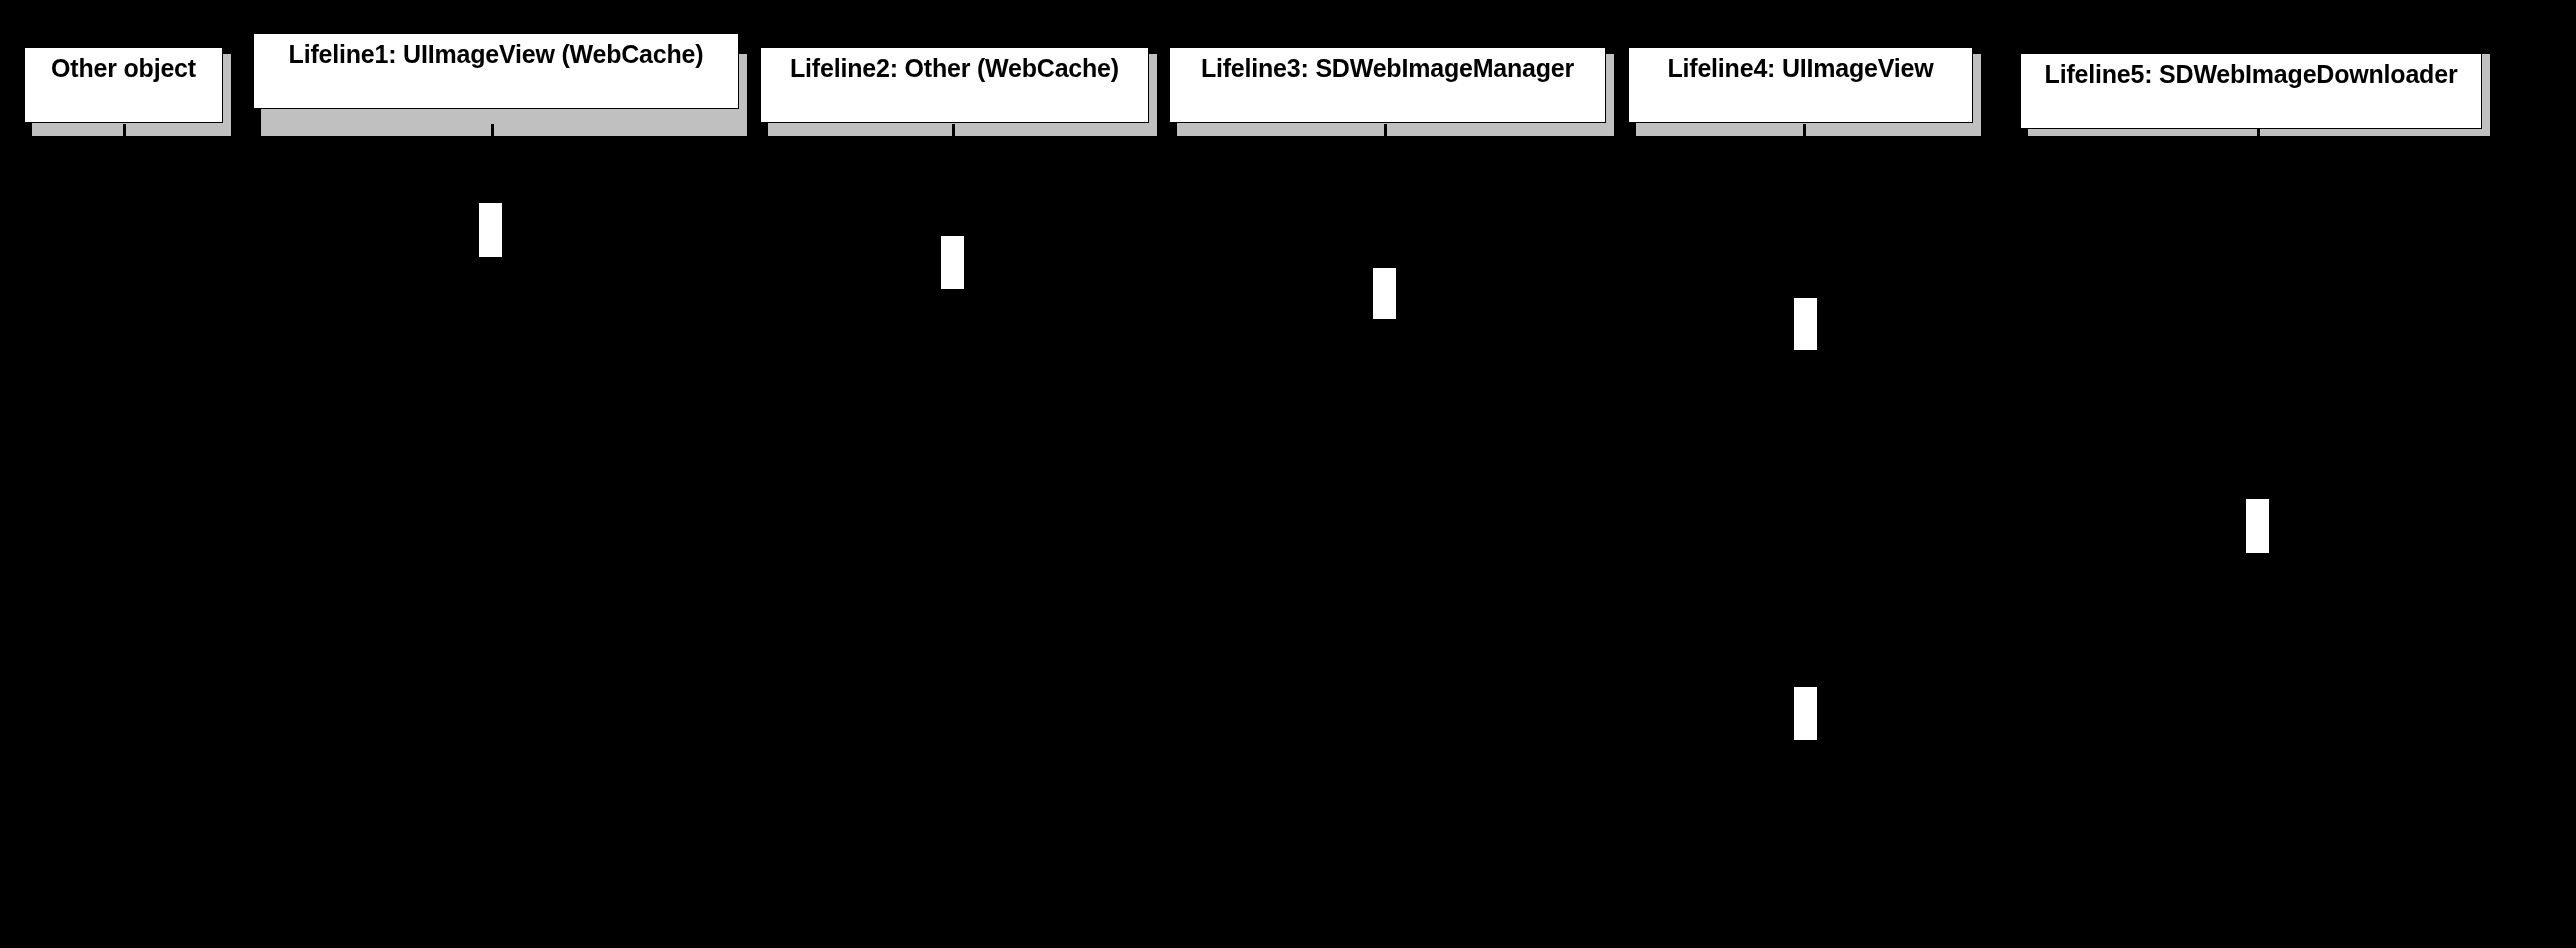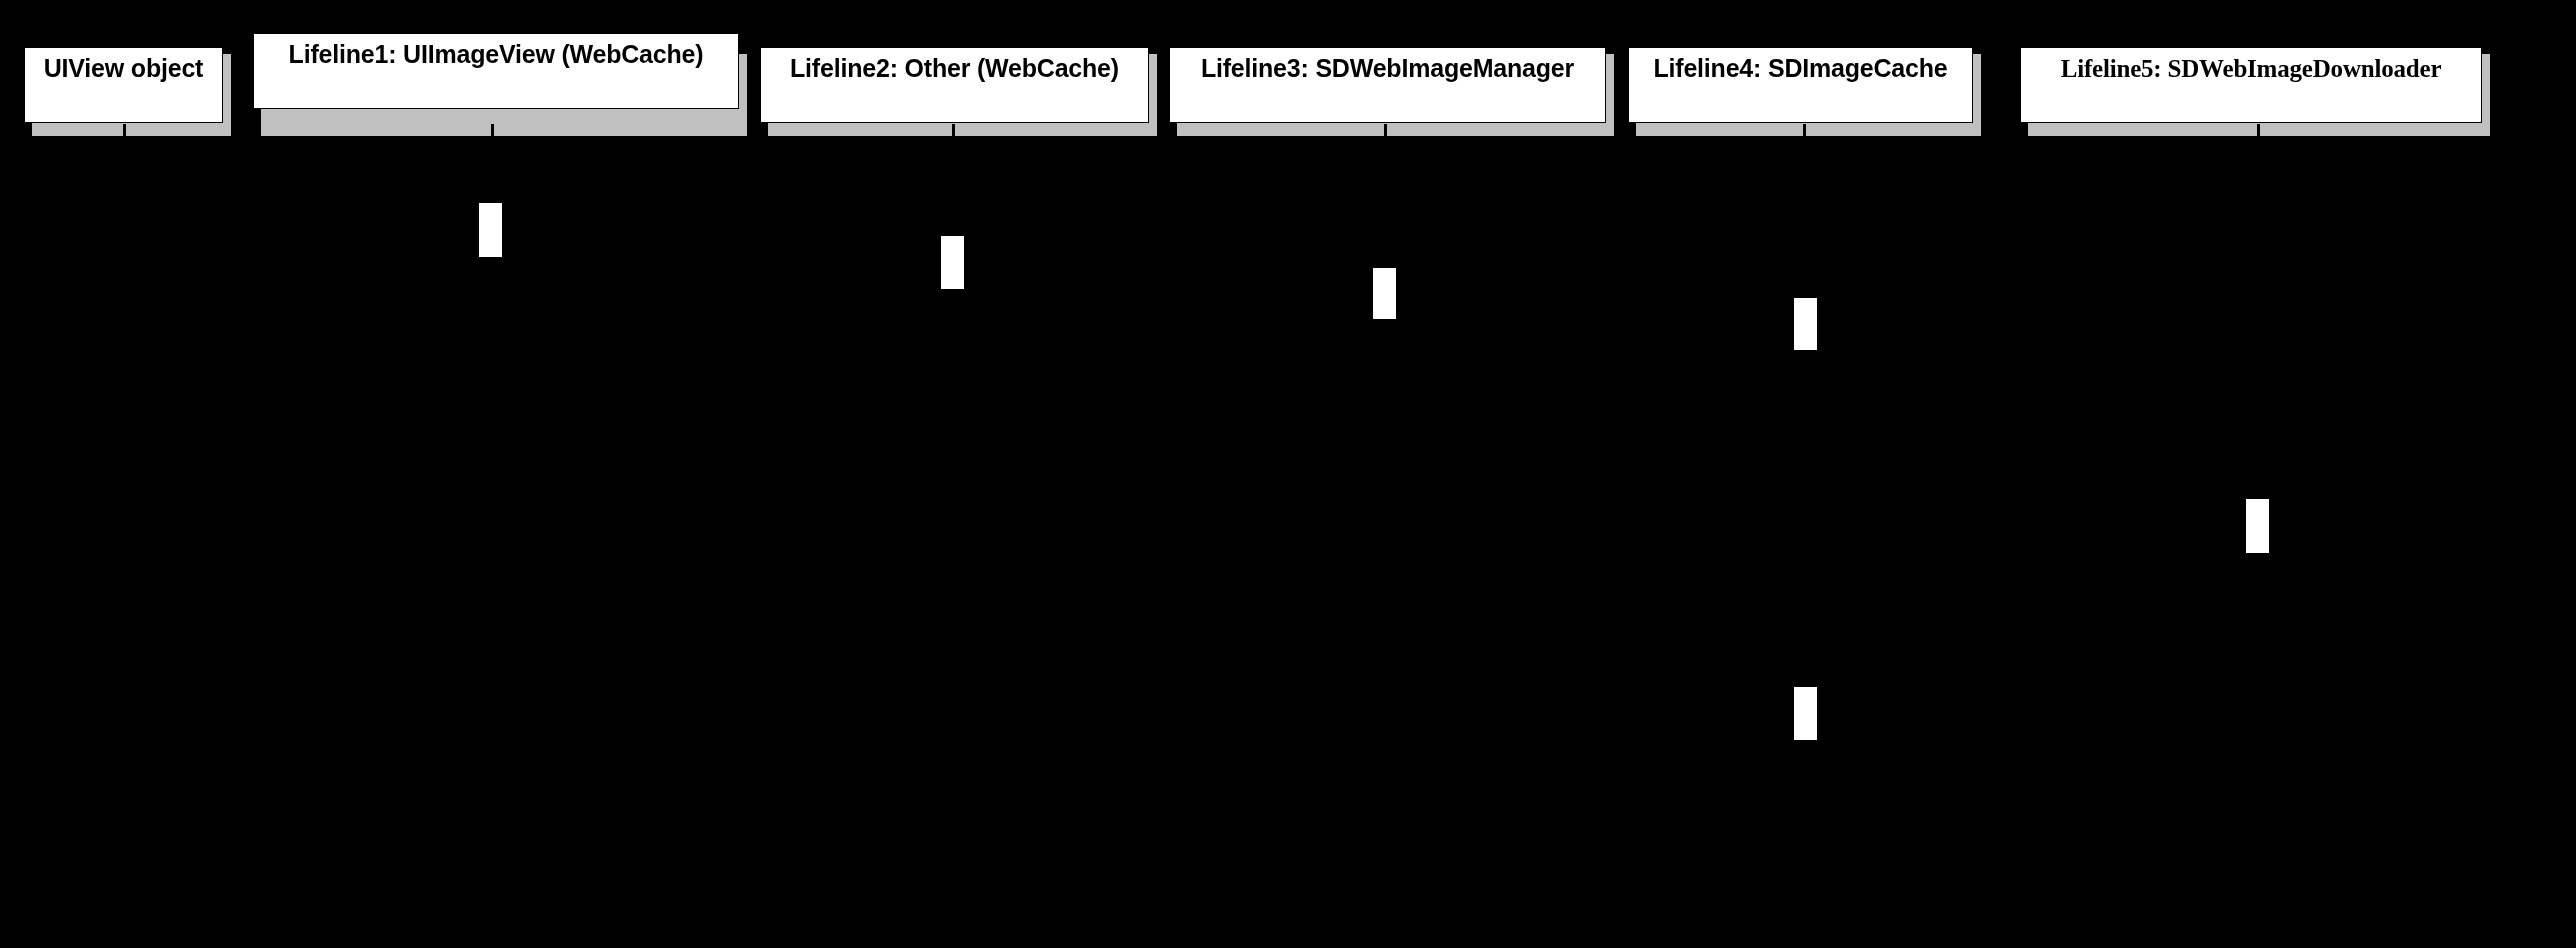--- a/index.html
+++ b/index.html
@@ -87,21 +87,21 @@
       <div class="stem" style="left: 1804px; top: 134px; height: 815px;"></div>
       <div class="stem" style="left: 2257px; top: 134px; height: 815px;"></div>
     </div>
 
   <div id="head-layer">
       <div class="lifeline">
         <div class="head-shadow" style="left: 32px; top: 54px; width: 199px; height: 76px;"></div>
         <div class="head-underline" style="left: 32px; top: 124px; width: 199px;"></div>
         <div class="head-tick" style="left: 123px; top: 124px;"></div>
         <div class="head-box" style="left: 24px; top: 47px; width: 199px; height: 76px;">
-          <div class="head-label">UIView object</div>
+          <div class="head-label">Other object</div>
         </div>
       </div>
       <div class="lifeline">
         <div class="head-shadow" style="left: 261px; top: 54px; width: 486px; height: 76px;"></div>
         <div class="head-underline" style="left: 261px; top: 124px; width: 486px;"></div>
         <div class="head-tick" style="left: 491px; top: 124px;"></div>
         <div class="head-box" style="left: 253px; top: 33px; width: 486px; height: 76px;">
           <div class="head-label">Lifeline1: UIImageView (WebCache)</div>
         </div>
       </div>
@@ -119,28 +119,28 @@
         <div class="head-tick" style="left: 1384px; top: 124px;"></div>
         <div class="head-box" style="left: 1169px; top: 47px; width: 437px; height: 76px; text-align: right;">
           <div class="head-label">Lifeline3: SDWebImageManager</div>
         </div>
       </div>
       <div class="lifeline">
         <div class="head-shadow" style="left: 1636px; top: 54px; width: 345px; height: 76px;"></div>
         <div class="head-underline" style="left: 1636px; top: 124px; width: 345px;"></div>
         <div class="head-tick" style="left: 1803px; top: 124px;"></div>
         <div class="head-box" style="left: 1628px; top: 47px; width: 345px; height: 76px;">
-          <div class="head-label">Lifeline4: SDImageCache</div>
+          <div class="head-label">Lifeline4: UIImageView</div>
         </div>
       </div>
       <div class="lifeline">
         <div class="head-shadow" style="left: 2028px; top: 54px; width: 462px; height: 76px;"></div>
         <div class="head-underline" style="left: 2028px; top: 124px; width: 462px;"></div>
         <div class="head-tick" style="left: 2257px; top: 124px;"></div>
-        <div class="head-box" style="left: 2020px; top: 47px; width: 462px; height: 76px; font-family: Liberation Serif, serif;">
+        <div class="head-box" style="left: 2020px; top: 53px; width: 462px; height: 76px;">
           <div class="head-label">Lifeline5: SDWebImageDownloader</div>
         </div>
       </div>
     </div>
 
   <div id="activation-layer">
       <div class="activation" style="left: 478px; top: 202px; width: 25px; height: 56px;"></div>
       <div class="activation" style="left: 940px; top: 235px; width: 25px; height: 55px;"></div>
       <div class="activation" style="left: 1372px; top: 267px; width: 25px; height: 53px;"></div>
       <div class="activation" style="left: 1793px; top: 297px; width: 25px; height: 54px;"></div>

